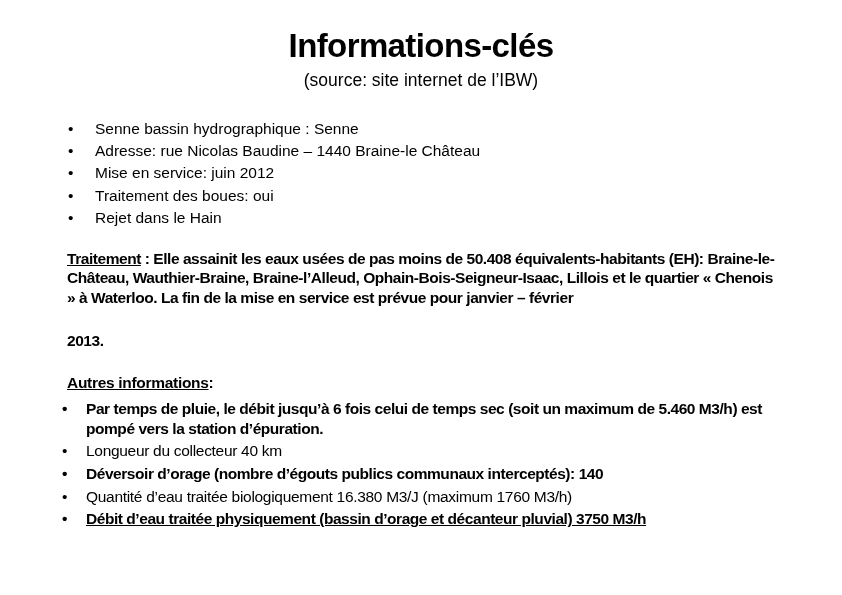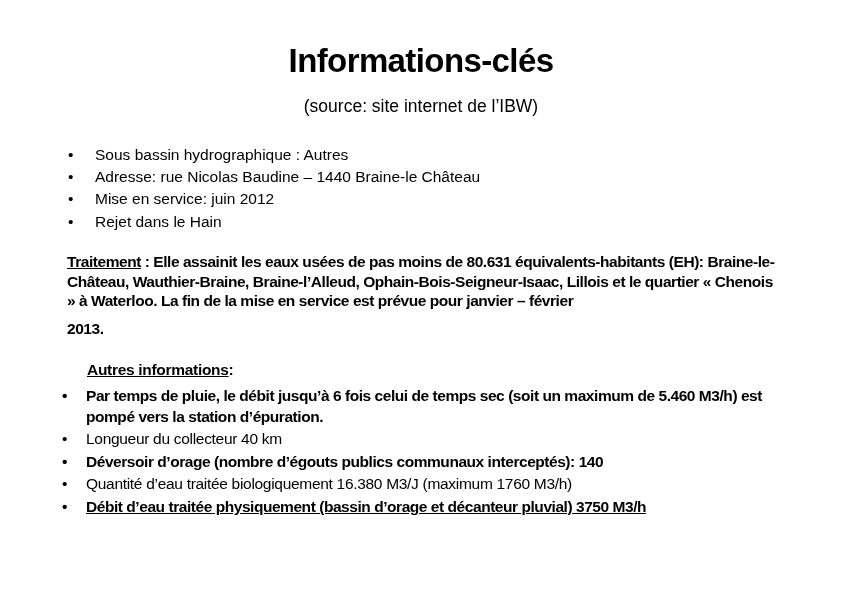--- a/index.html
+++ b/index.html
@@ -7,21 +7,21 @@
     position: relative;
     width: 842px;
     height: 595px;
     background: #ffffff;
     color: #000000;
     font-family: "Liberation Sans", "DejaVu Sans", sans-serif;
     overflow: hidden;
     box-sizing: border-box;
   }
   .title {
-    margin: 16px;
+    margin: 1px;
     padding-top: 26px;
     text-align: center;
     font-size: 33px;
     font-weight: 700;
     letter-spacing: -0.6px;
     line-height: 1.15;
   }
   .subtitle {
     text-align: center;
     font-size: 17.5px;
@@ -52,24 +52,24 @@
   
   .commentaire {
     margin: 20px 0 0 67px;
     width: 714px;
     font-size: 15.5px;
     font-weight: 700;
     line-height: 19.5px;
     letter-spacing: -0.45px;
   }
   .c-label { text-decoration: underline; }
-  .c-tail { margin-top: 8px; }
+  .c-tail { margin-top: 24px; }
   
   .autres-head {
-    margin: 23px 0 7px 87px;
+    margin: 23px 0 7px 67px;
     font-size: 15.5px;
     font-weight: 700;
     letter-spacing: -0.3px;
   }
   .a-label { text-decoration: underline; }
   ul.autres {
     list-style: none;
     margin: 0;
     padding: 0 0 0 62px;
     width: 700px;
@@ -87,28 +87,29 @@
 </style>
 </head>
 <body>
 
 <div class="slide">
 
   <h1 class="title">Informations-clés</h1>
   <div class="subtitle">(source: site internet de l’IBW)</div>
 
   <ul class="facts">
-    <li><span>Sous bassin hydrographique : Autres</span></li>
+    <li><span>Senne bassin hydrographique : Senne</span></li>
     <li><span>Adresse: rue Nicolas Baudine – 1440 Braine-le Château</span></li>
     <li><span>Mise en service: juin 2012</span></li>
+    <li><span>Traitement des boues: oui</span></li>
     <li><span>Rejet dans le Hain</span></li>
   </ul>
 
   <div class="commentaire">
-    <span class="c-label">Traitement</span><span> : Elle assainit les eaux usées de pas moins de 80.631 équivalents-habitants (EH): Braine-le-Château, Wauthier-Braine, Braine-l’Alleud, Ophain-Bois-Seigneur-Isaac, Lillois et le quartier « Chenois » à Waterloo. La fin de la mise en service est prévue pour janvier – février</span>
+    <span class="c-label">Traitement</span><span> : Elle assainit les eaux usées de pas moins de 50.408 équivalents-habitants (EH): Braine-le-Château, Wauthier-Braine, Braine-l’Alleud, Ophain-Bois-Seigneur-Isaac, Lillois et le quartier « Chenois » à Waterloo. La fin de la mise en service est prévue pour janvier – février</span>
     <div class="c-tail">2013.</div>
   </div>
 
   <div class="autres-head">
     <span class="a-label">Autres informations</span><span>:</span>
   </div>
 
   <ul class="autres">
     <li class="bold"><span>Par temps de pluie, le débit jusqu’à 6 fois celui de temps sec (soit un maximum de 5.460 M3/h) est pompé vers la station d’épuration.</span></li>
     <li><span>Longueur du collecteur 40 km</span></li>

